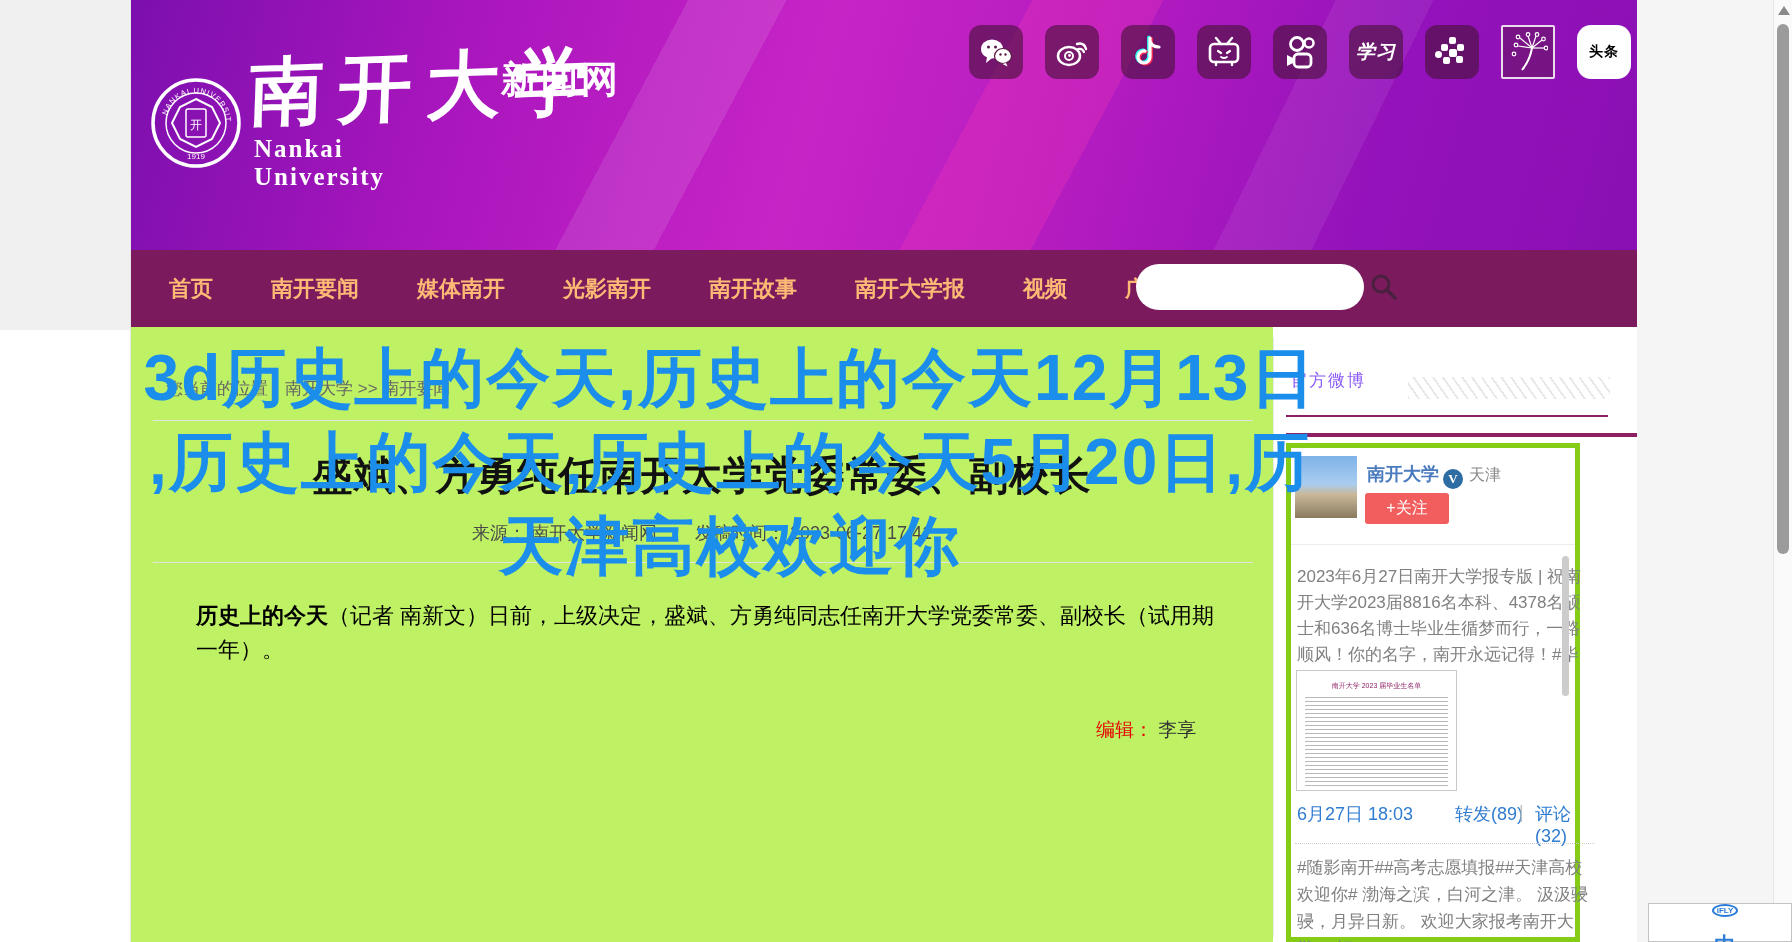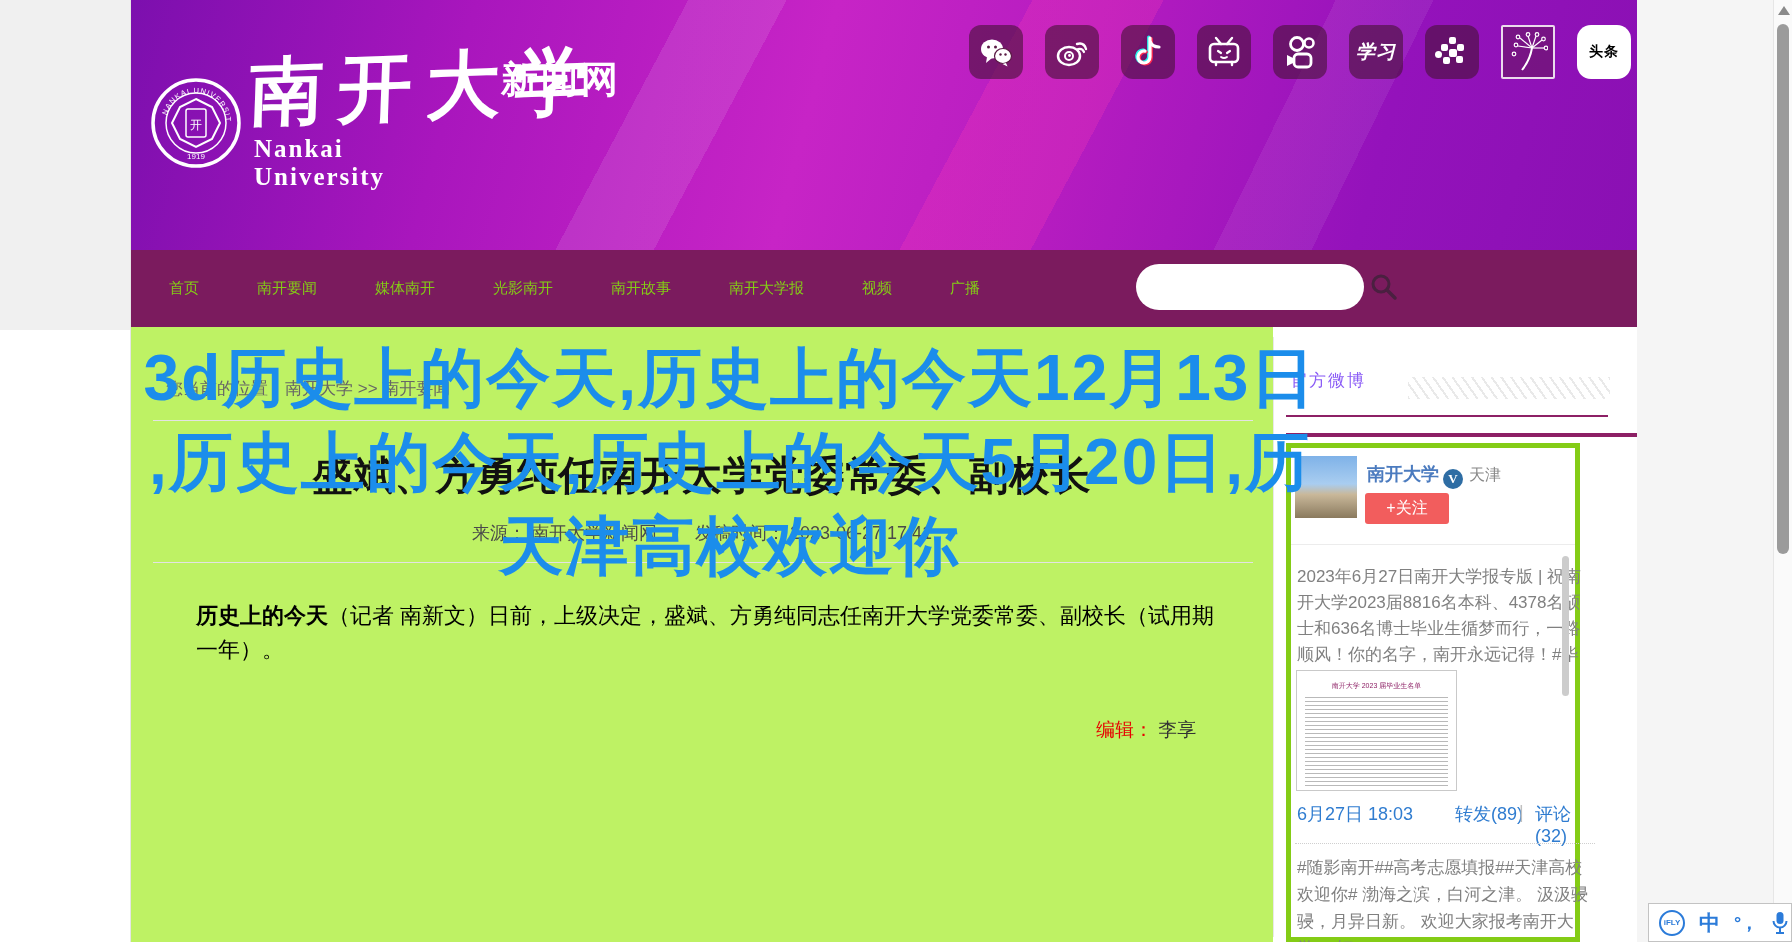--- a/index.html
+++ b/index.html
@@ -39,21 +39,21 @@
   .social-tile svg { display:block; }
   .tile-xuexi { font-size:19px; font-weight:700; font-style:italic; letter-spacing:1px;
       font-family:"Liberation Serif","DejaVu Serif",serif; }
   .tile-dandelion { background:rgba(90,25,70,0.45); border:2px solid rgba(255,255,255,0.85); border-radius:2px; }
   .tile-toutiao { background:#fff; color:#000000; font-weight:700; font-size:14px; border-radius:14px; letter-spacing:1px; }
 
   
   .nav-bar { position:absolute; left:0; top:250px; width:100%; height:77px; background:#7b1b5e;
       display:flex; align-items:center; }
   .nav-items { display:flex; gap:58px; margin-left:38px; }
-  .nav-item { color:#84cc16; font-size:15px; cursor:pointer; white-space:nowrap; }
+  .nav-item { color:#fdba74; font-size:22px; cursor:pointer; white-space:nowrap;font-weight:bold; }
   .search-pill { position:absolute; left:1005px; top:14px; width:228px; height:46px; background:#fff;
       border-radius:23px; display:flex; align-items:center; }
   .search-input { border:none; outline:none; background:transparent; flex:1; height:100%;
       padding:0 6px 0 18px; font-size:16px; }
   .search-icon { width:34px; height:34px; margin-right:8px; flex:0 0 auto; }
 
   
   .main { position:absolute; left:0; top:327px; width:1142px; height:615px; background:#bef264; }
   .breadcrumb { position:absolute; left:35px; top:50px; font-size:17px; color:#666; }
   .rule { position:absolute; left:22px; width:1100px; height:1px; background:#e3e3e3; }
@@ -106,21 +106,21 @@
   .wb-post-2 { position:absolute; left:6px; top:406px; width:295px; font-size:17px; line-height:27px; color:#808080; }
   .wb-scroll-thumb { position:absolute; right:6px; top:108px; width:7px; height:140px; background:#cccccc; border-radius:4px; }
 
   
   .seo-overlay { position:absolute; left:130px; top:336px; width:1200px; display:flex; flex-direction:column;
       align-items:center; pointer-events:none; z-index:50; }
   .seo-line { white-space:nowrap; font-size:64px; line-height:84px; font-weight:700; color:#1b8deb; letter-spacing:2px; }
 
   
   .ime-toolbar { position:absolute; left:1648px; top:903px; width:144px; height:39px; background:#fff;
-      border:1px solid #c3c3c3; display:flex; align-items:center; gap:14px; padding-left:10px; z-index:60; }
+      border:1px solid #c3c3c3; display:flex; align-items:center; gap:14px; padding-left:10px; z-index:60;flex-direction:column; }
   .ime-logo { width:26px; height:26px; border-radius:50%; border:2px solid #2b7bd9; color:#2b7bd9;
       font-size:8px; font-weight:700; display:flex; align-items:center; justify-content:center; }
   .ime-mode { color:#2b7bd9; font-size:21px; font-weight:700; }
   .ime-punct { color:#2b7bd9; font-size:18px; font-weight:700; letter-spacing:-1px; }
 </style>
 </head>
 <body>
 
 <div class="left-gutter"></div>
 

